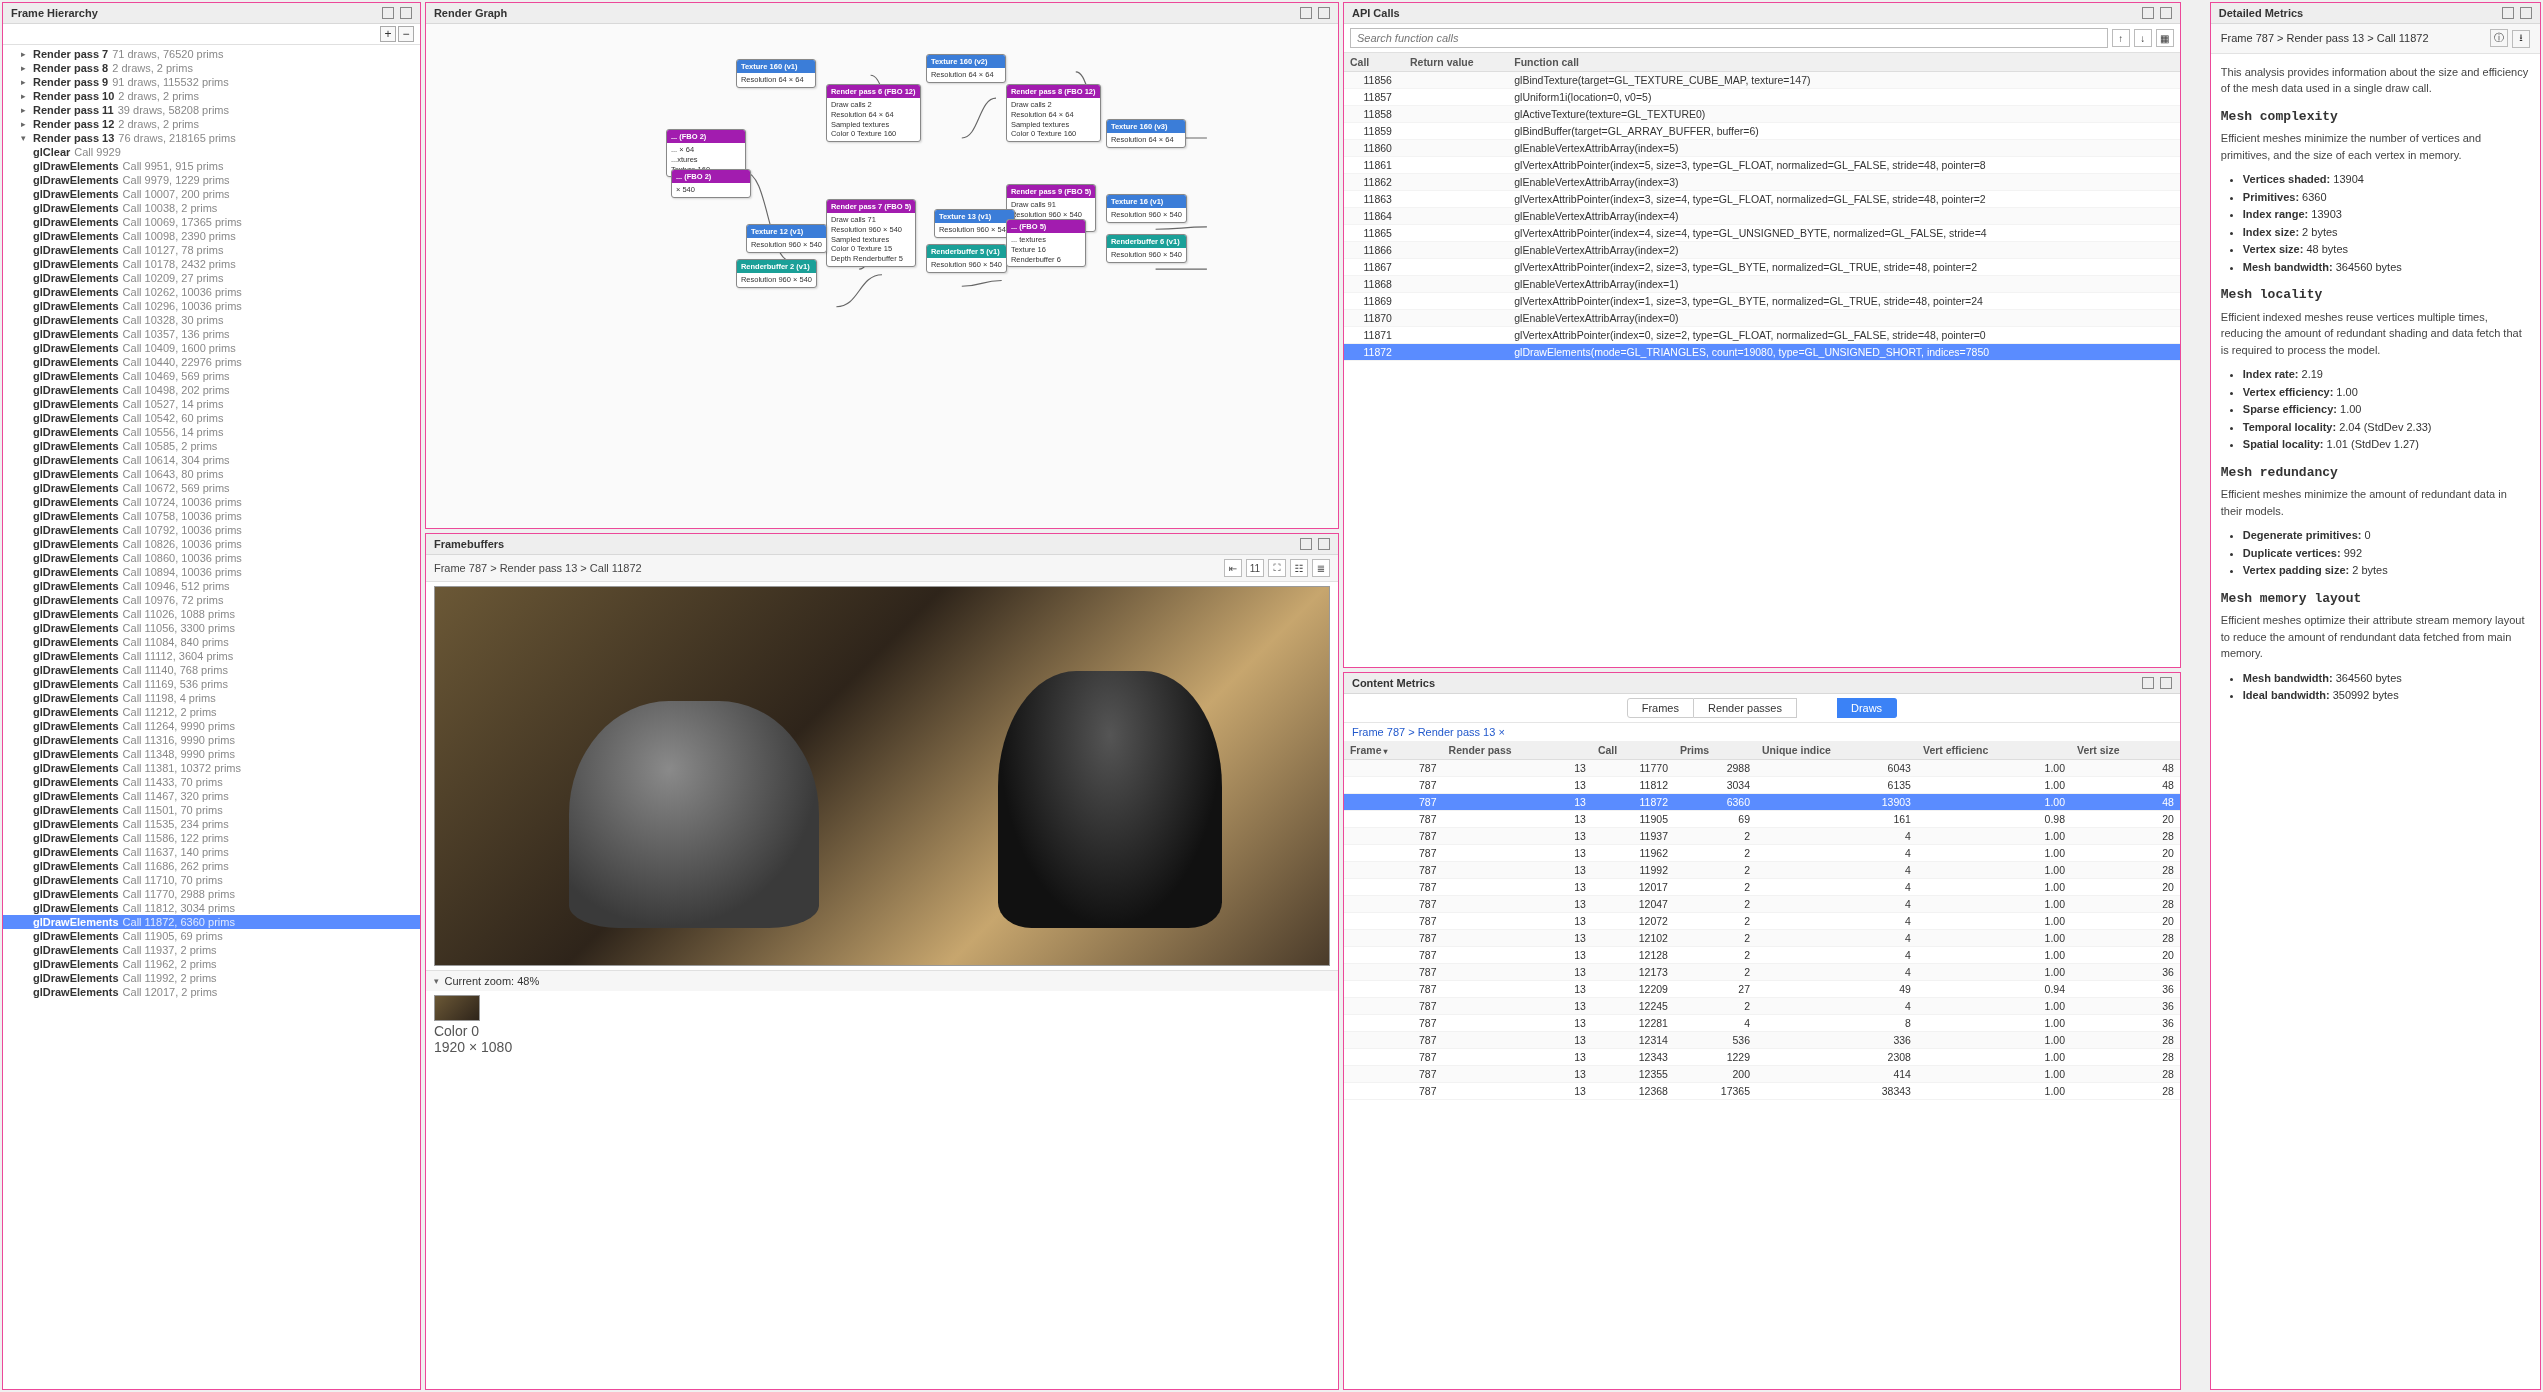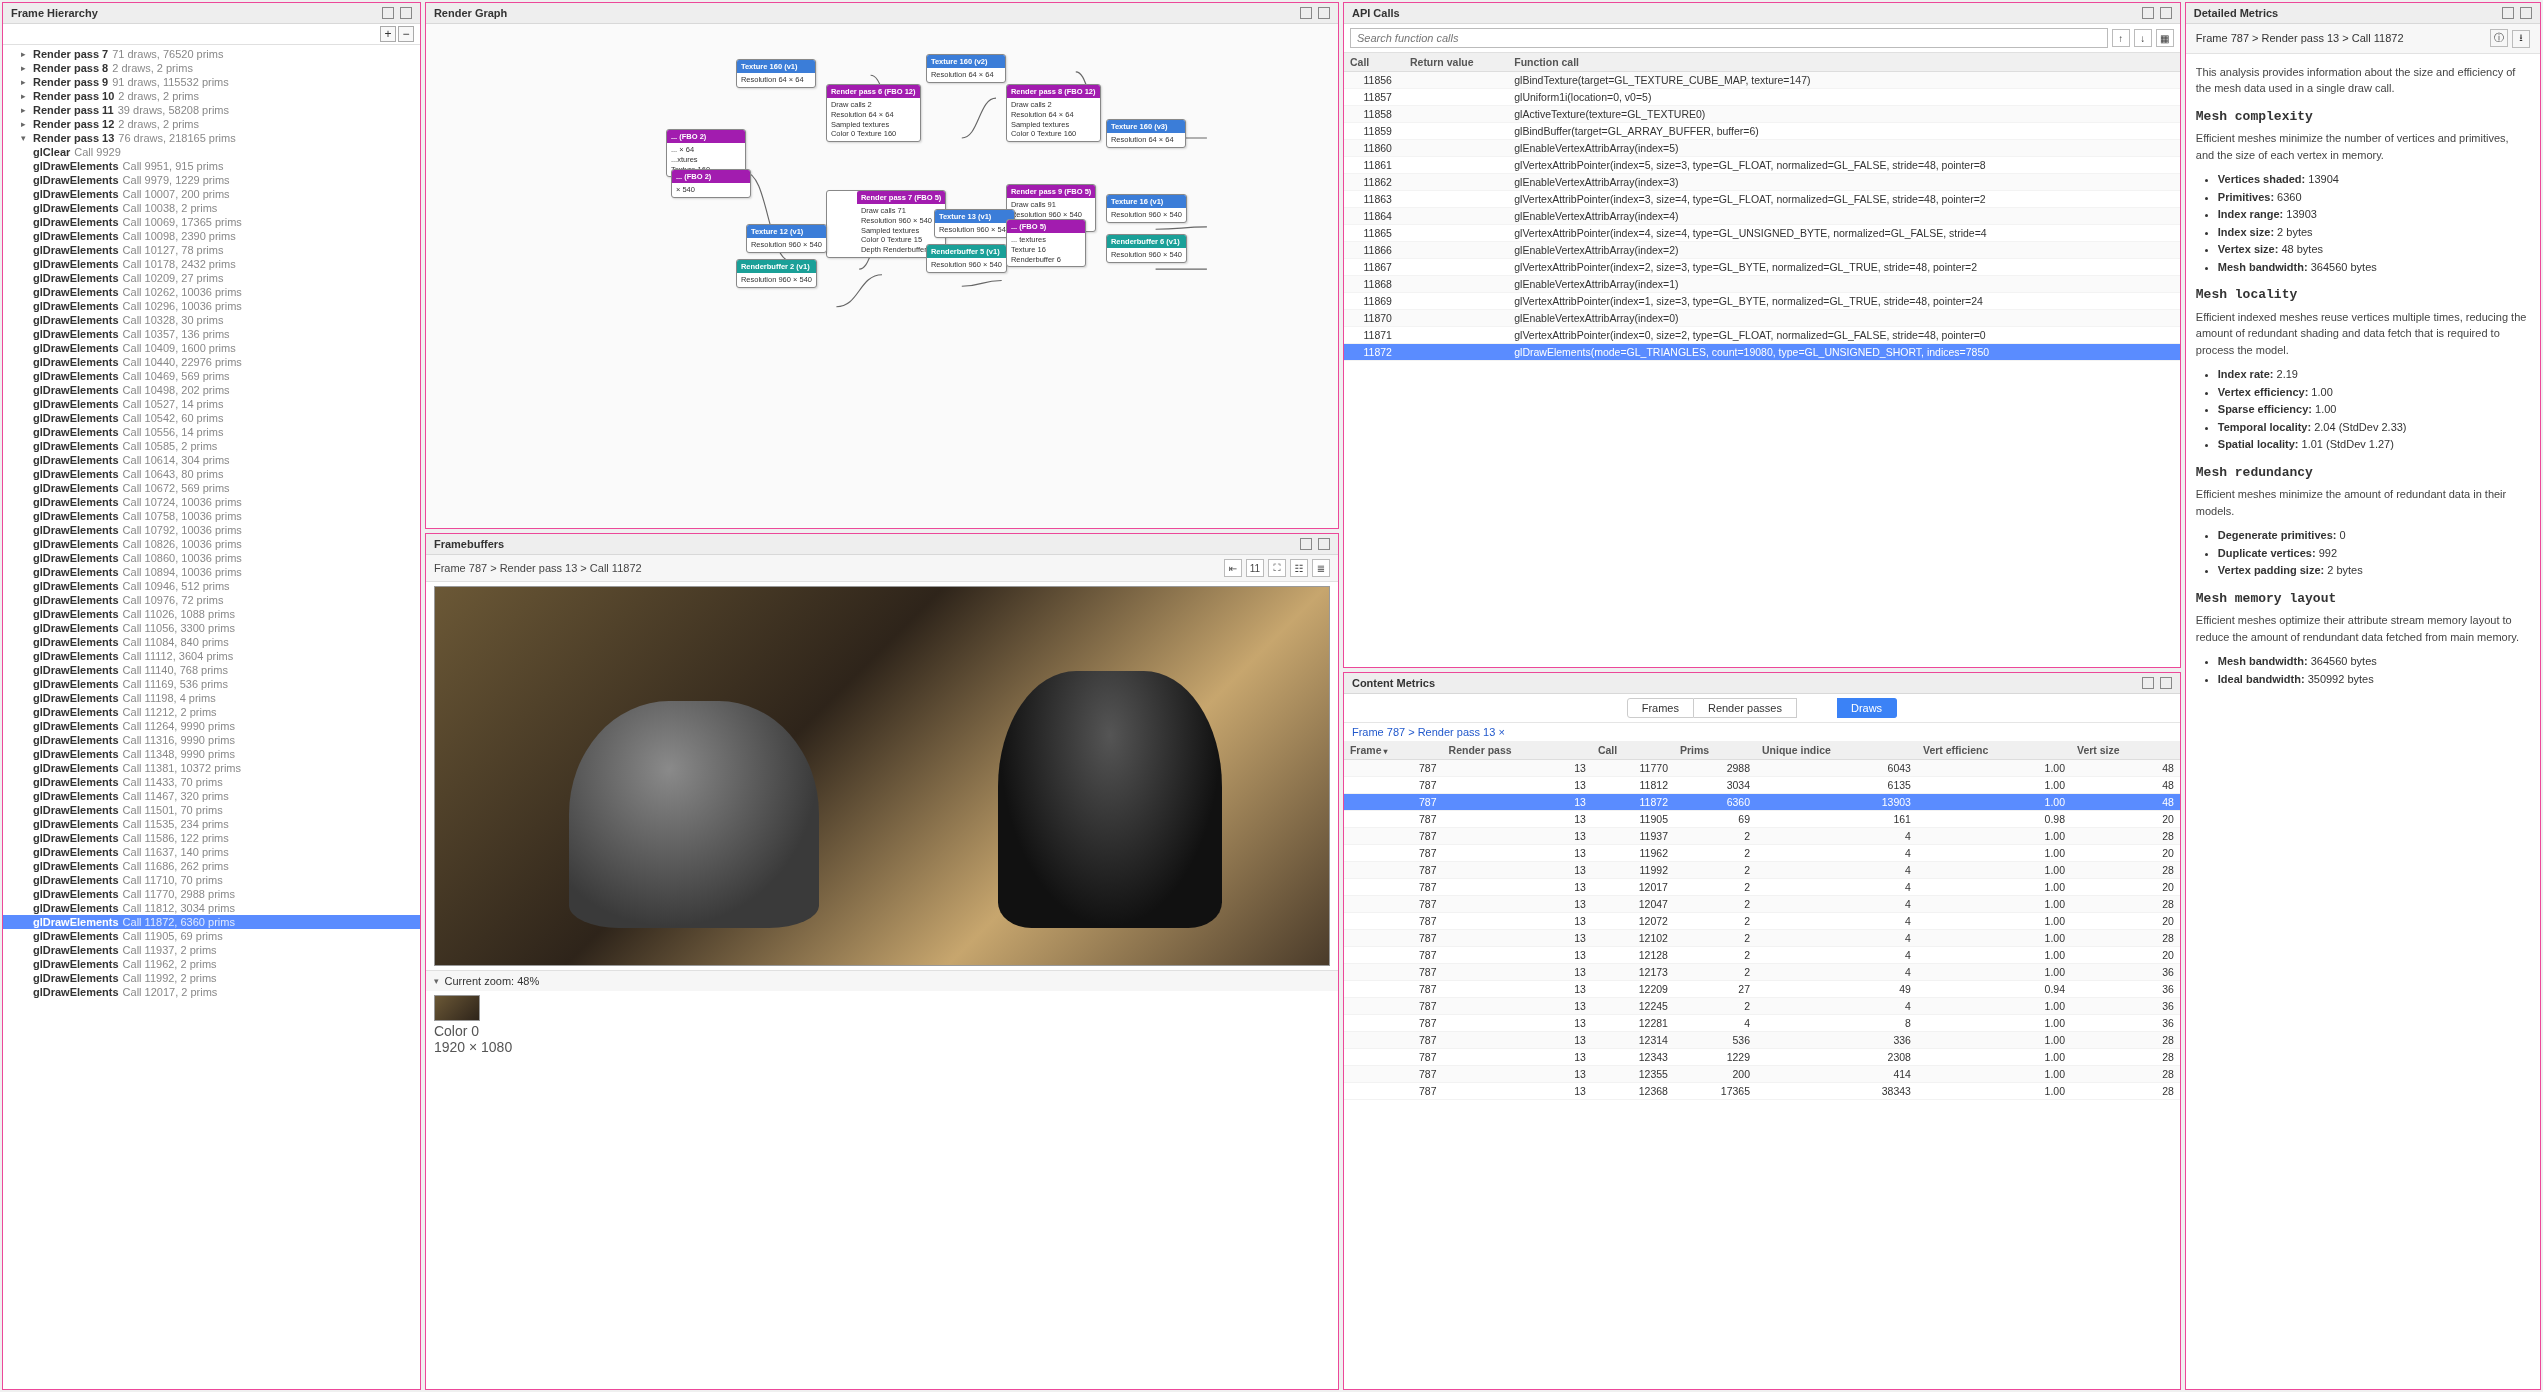--- a/index.html
+++ b/index.html
@@ -1,19 +1,19 @@
 <!DOCTYPE html>
 <html><head>
 <meta charset="utf-8">
 <style>
 * { margin:0; padding:0; box-sizing:border-box; font-family:"Segoe UI",Arial,sans-serif; }
 body { background:#f0f0f0; font-size:11px; color:#333; overflow:hidden; }
 .app { display:flex; height:100vh; gap:4px; padding:2px; }
 .col { display:flex; flex-direction:column; gap:4px; }
-.col1 { width:16.5%; } .col2 { width:36%; } .col3 { width:33%; } .col4 { flex:1; }
+.col1 { width:16.5%; } .col2 { width:36%; } .col3 { width:33%; } .col4 { flex:1;margin-left:25px; }
 .panel { background:#fff; border:1px solid #ec4899; display:flex; flex-direction:column; overflow:hidden; }
 .panel-hdr { background:#eee; border-bottom:1px solid #d8d8d8; padding:4px 8px; display:flex; align-items:center; justify-content:space-between; font-weight:600; font-size:11px; }
 .hdr-icons { display:flex; gap:6px; }
 .hdr-icons span { width:12px; height:12px; border:1px solid #888; cursor:pointer; display:inline-block; position:relative; }
 .panel-body { flex:1; overflow:auto; font-size:11px; }
 .toolbar { display:flex; justify-content:flex-end; gap:2px; padding:2px 6px; border-bottom:1px solid #e0e0e0; }
 .tbtn { width:16px; height:16px; border:1px solid #aaa; background:#f8f8f8; display:flex; align-items:center; justify-content:center; cursor:pointer; font-size:12px; line-height:1; }
 .tree { padding:2px 0; }
 .tree-row { padding:1px 4px 1px 8px; white-space:nowrap; cursor:pointer; display:flex; align-items:center; }
 .tree-row.sel { background:#5a8cff; color:#fff; }
@@ -420,21 +420,21 @@
             <div class="nb">... × 64<br>...xtures<br>Texture 160</div>
           </div>
           <div class="node" style="left: 580px; top: 160px;">
             <div class="nh green">Render pass 9 (FBO 5)</div>
             <div class="nb">Draw calls  91<br>Resolution  960 × 540<br>Sampled textures</div>
           </div>
           <div class="node" style="left: 680px; top: 170px;">
             <div class="nh blue">Texture 16 (v1)</div>
             <div class="nb">Resolution 960 × 540</div>
           </div>
-          <div class="node" style="left: 400px; top: 166px; padding-left: 30px;">
+          <div class="node" style="left: 400px; top: 175px;">
             <div class="nh green">Render pass 7 (FBO 5)</div>
             <div class="nb">Draw calls  71<br>Resolution  960 × 540<br>Sampled textures<br>Color 0   Texture 15<br>Depth   Renderbuffer 5</div>
           </div>
           <div class="node" style="left: 320px; top: 200px;">
             <div class="nh blue">Texture 12 (v1)</div>
             <div class="nb">Resolution 960 × 540</div>
           </div>
           <div class="node" style="left: 484px; top: 185px; margin-left: 24px;">
             <div class="nh blue">Texture 13 (v1)</div>
             <div class="nb">Resolution 960 × 540</div>

